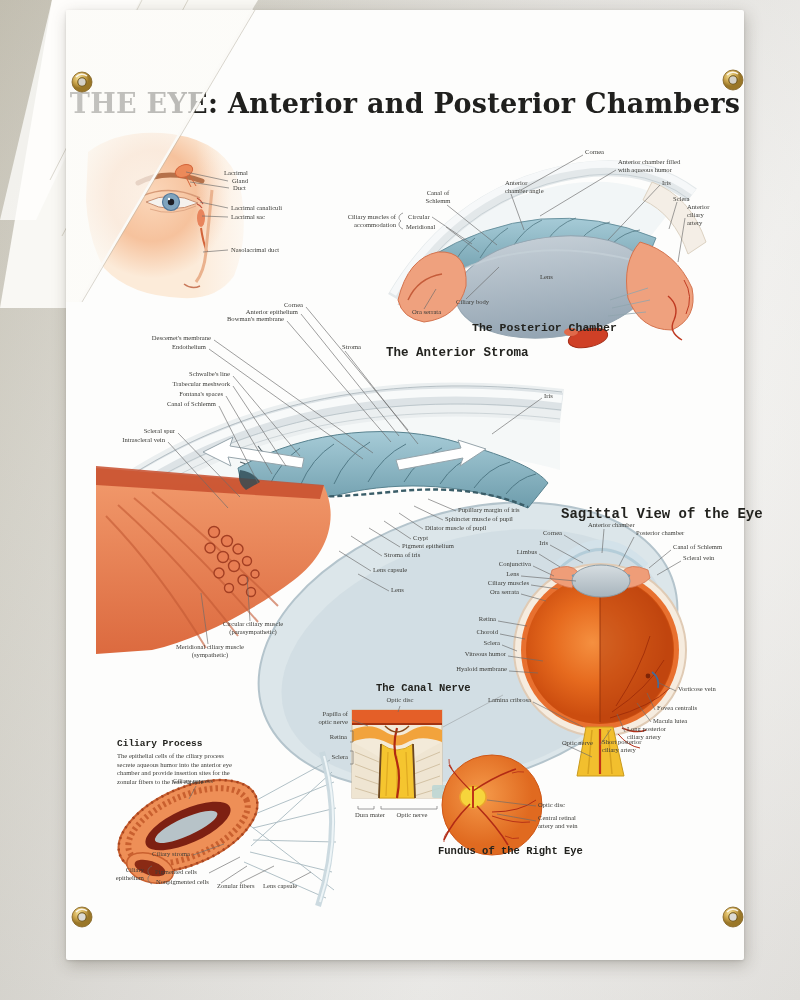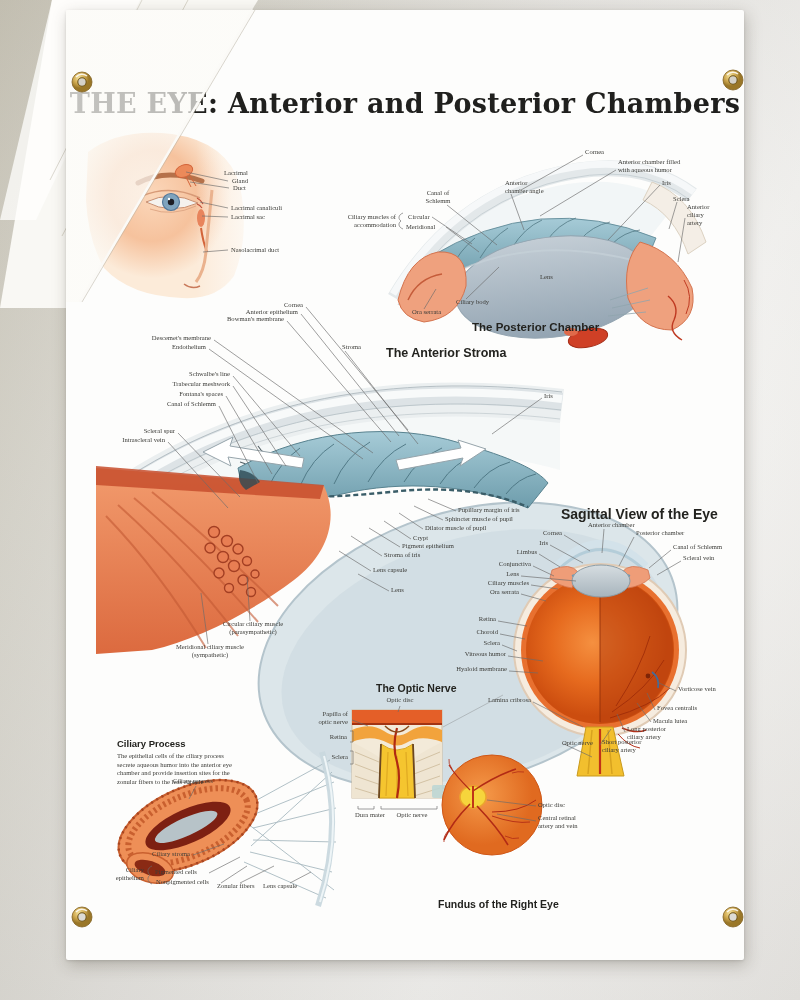--- a/index.html
+++ b/index.html
@@ -7,21 +7,21 @@
   body{position:relative;overflow:hidden;font-family:"Liberation Serif",serif;background:#e4e2dc}
   #scene{position:absolute;inset:0;width:800px;height:1000px}
   .wall{position:absolute;inset:0;background:linear-gradient(115deg,#c6c1b1 0%,#d5d2c7 20%,#e6e4df 45%,#f2f1ee 70%,#e9e7e3 100%)}
   .wall::after{content:"";position:absolute;inset:0;background:radial-gradient(130% 90% at 68% 42%,rgba(255,255,255,.35),rgba(0,0,0,.07))}
   svg.layer{position:absolute;left:0;top:0;width:800px;height:1000px}
   .poster{position:absolute;left:66px;top:10px;width:678px;height:950px;background:#fdfdfc;border-radius:2px;
           box-shadow:2px 5px 16px rgba(70,60,45,.28),0 1px 3px rgba(0,0,0,.12)}
   .labels{position:absolute;inset:0}
   .ttl{position:absolute;left:66px;top:88px;width:678px;text-align:center;font-family:"DejaVu Serif",serif;
        font-weight:bold;font-size:27px;letter-spacing:.3px;color:#20201e}
-  .hd{position:absolute;font-family:Liberation Sans, sans-serif;font-weight:bold;color:#23231f;white-space:pre}
+  .hd{position:absolute;font-family:Liberation Mono, monospace;font-weight:bold;color:#23231f;white-space:pre}
   .lbl{position:absolute;font-size:6.6px;line-height:1.22;color:#3c3c38;white-space:pre-line}
   .r{transform:translate(-100%,-50%);text-align:right}
   .l{transform:translateY(-50%)}
   .c{transform:translate(-50%,-50%);text-align:center}
   .para{position:absolute;left:117px;top:752px;width:121px;font-size:6.6px;line-height:1.32;color:#3c3c38}
   .paper-front{position:absolute;inset:0;pointer-events:none;
        clip-path:polygon(66px 10px,253px 10px,80px 302px,66px 302px);
        background:linear-gradient(100deg,rgba(252,251,247,.78),rgba(252,251,247,.40))}
 </style>
 </head>
@@ -451,33 +451,33 @@
     <div class="para">The epithelial cells of the ciliary process secrete aqueous humor into the anterior eye chamber and provide insertion sites for the zonular fibers to the lens capsule</div>
     <div class="lbl l" style="left:173px;top:781px">Ciliary process</div>
     <div class="lbl r" style="left:190px;top:854px">Ciliary stroma</div>
     <div class="lbl r" style="left:144px;top:874px">Ciliary
 epithelium</div>
     <div class="lbl l" style="left:155px;top:872px">Pigmented cells</div>
     <div class="lbl l" style="left:156px;top:882px">Nonpigmented cells</div>
     <div class="lbl l" style="left:217px;top:886px">Zonular fibers</div>
     <div class="lbl l" style="left:263px;top:886px">Lens capsule</div>
 
-    <div class="hd" style="left:376px;top:682px;font-size:10.5px">The Optic Nerve</div>
+    <div class="hd" style="left:376px;top:682px;font-size:10.5px">The Canal Nerve</div>
     <div class="lbl c" style="left:400px;top:700px">Optic disc</div>
     <div class="lbl r" style="left:348px;top:718px">Papilla of
 optic nerve</div>
     <div class="lbl r" style="left:347px;top:737px">Retina</div>
     <div class="lbl r" style="left:348px;top:757px">Sclera</div>
     <div class="lbl c" style="left:370px;top:815px">Dura mater</div>
     <div class="lbl c" style="left:412px;top:815px">Optic nerve</div>
 
     <div class="lbl l" style="left:538px;top:805px">Optic disc</div>
     <div class="lbl l" style="left:538px;top:822px">Central retinal
 artery and vein</div>
-    <div class="hd" style="left:438px;top:898px;font-size:10.5px">Fundus of the Right Eye</div>
+    <div class="hd" style="left:438px;top:845px;font-size:10.5px">Fundus of the Right Eye</div>
   </div>
 
   <div class="paper-front"></div>
 
   <svg class="layer" viewBox="0 0 800 1000">
     <line x1="253" y1="10" x2="80" y2="302" stroke="#fbfaf7" stroke-width="2.6"></line>
     <line x1="255" y1="10" x2="82" y2="302" stroke="#b4ae9e" stroke-width=".9" opacity=".55"></line>
     <g transform="translate(82,82)">
       <circle r="10" fill="url(#brass2)" stroke="#806020" stroke-width=".8"></circle>
         <circle r="4.2" fill="#d5d2c9"></circle>

